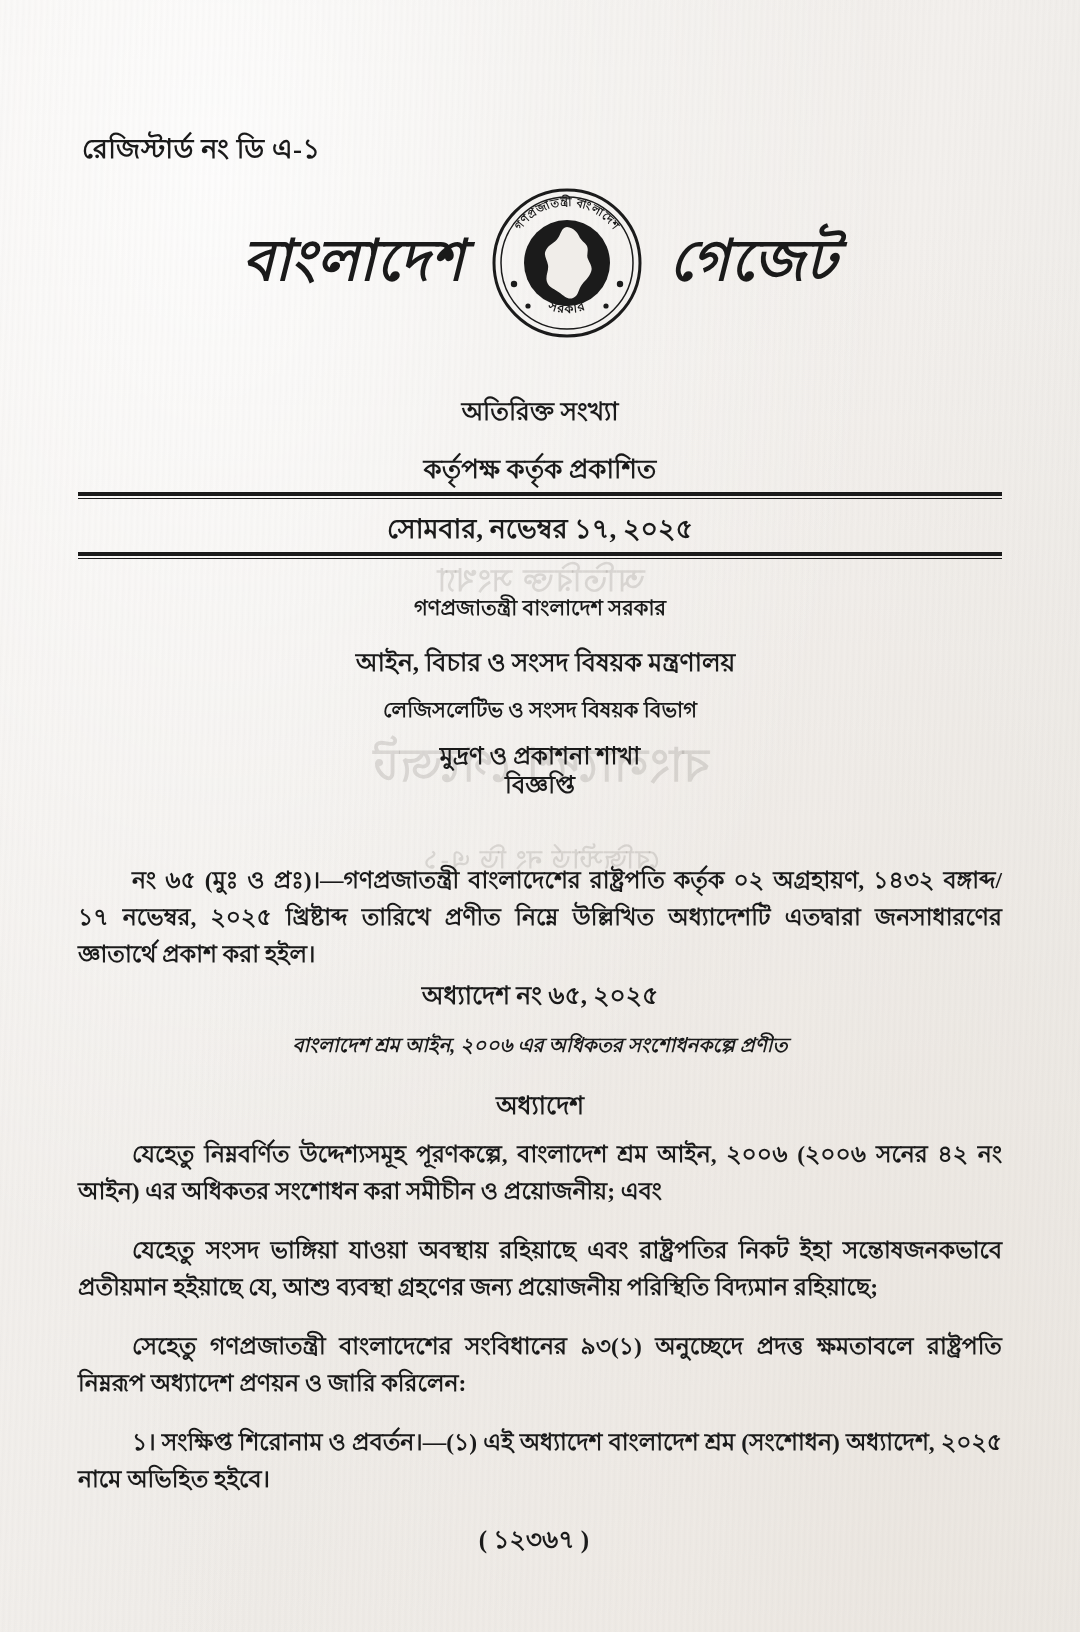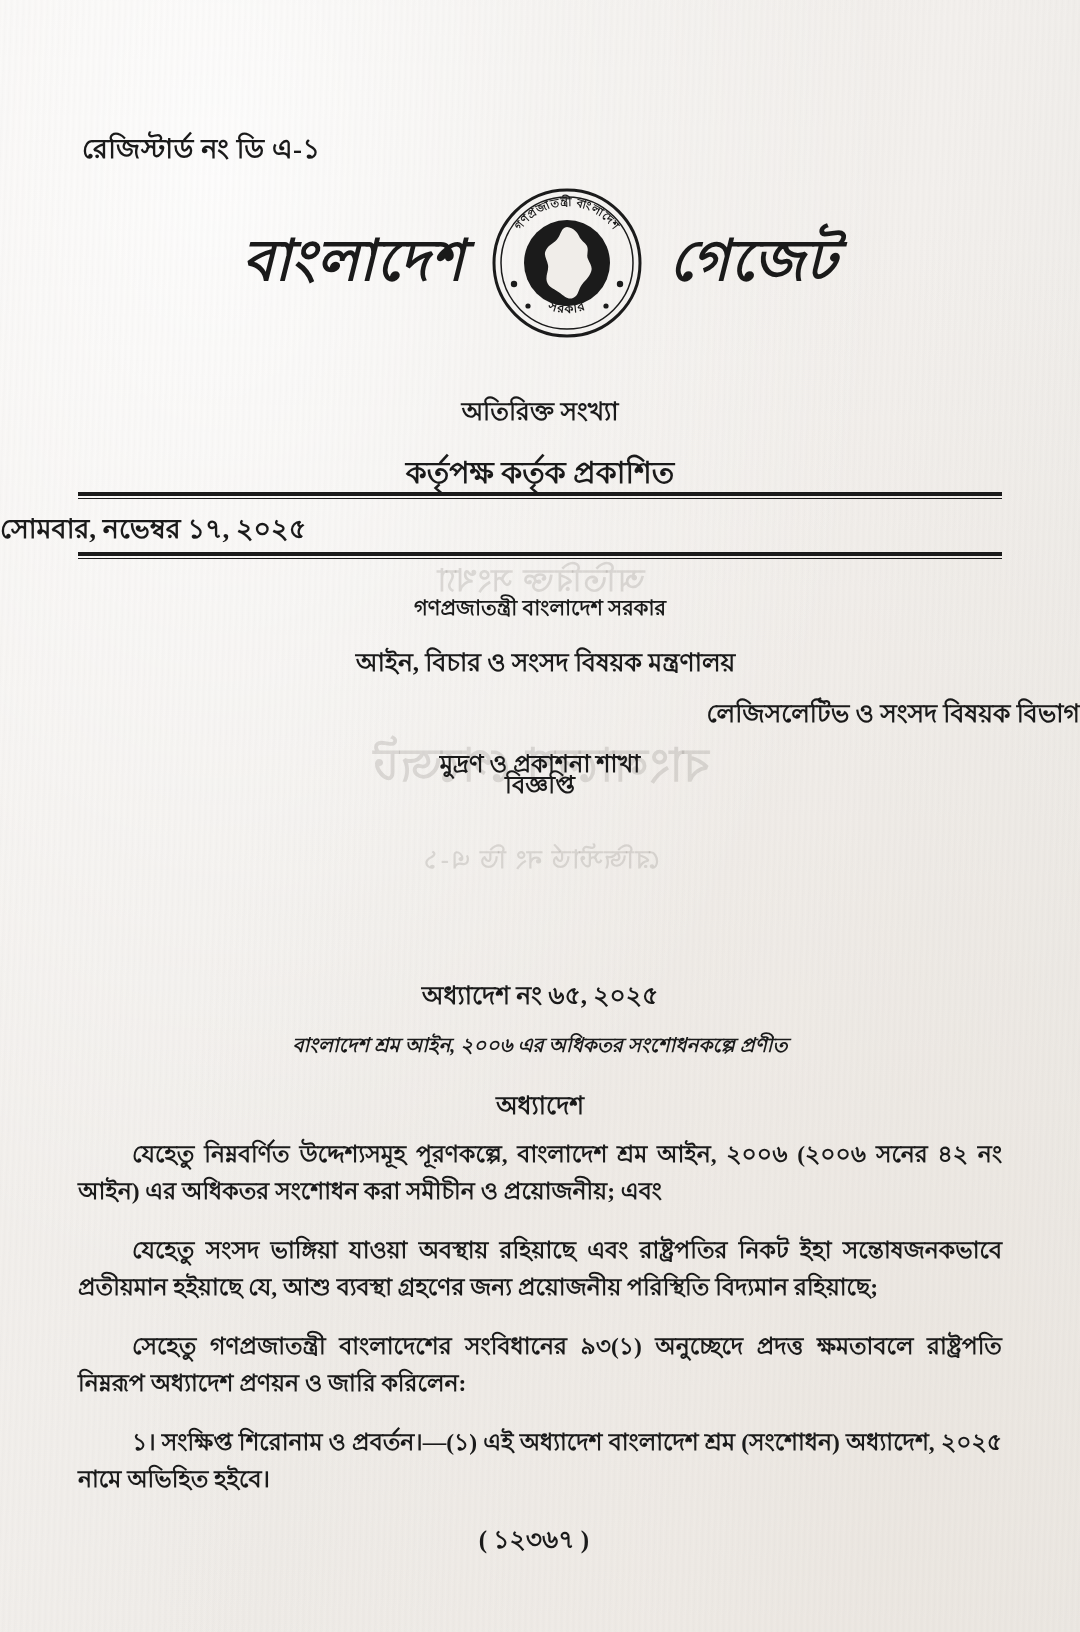--- a/index.html
+++ b/index.html
@@ -102,21 +102,21 @@
     left: 0;
     right: 0;
     text-align: center;
   }
   .subtitle-block .l1 {
     font-size: 25px;
     font-weight: 700;
     margin-bottom: 14px;
   }
   .subtitle-block .l2 {
-    font-size: 30px;
+    font-size: 26px;
     font-weight: 700;
   }
 
   .rule-top {
     position: absolute;
     top: 492px;
     left: 78px;
     right: 78px;
     border-top: 4px solid #1b1b1b;
   }
@@ -125,20 +125,21 @@
     top: 498px;
     left: 78px;
     right: 78px;
     border-top: 1.5px solid #1b1b1b;
   }
   .date-line {
     position: absolute;
     top: 508px;
     left: 0;
     right: 0;
+    text-align: center;
     font-size: 27px;
     font-weight: 700;
   }
   .rule-bot {
     position: absolute;
     top: 552px;
     left: 78px;
     right: 78px;
     border-top: 4px solid #1b1b1b;
   }
@@ -153,21 +154,21 @@
   .gov-block {
     position: absolute;
     top: 592px;
     left: 0;
     right: 0;
     text-align: center;
   }
   .gov-block div { font-weight: 700; }
   .gov-1 { font-size: 21px; margin-bottom: 16px; }
   .gov-2 { font-size: 25px; margin-bottom: 8px; padding-left: 11px; }
-  .gov-3 { font-size: 25px; margin-bottom: 8px; text-align: right; }
+  .gov-3 { font-size: 21px; margin-bottom: 8px; }
   .gov-4 { font-size: 24px; }
 
   .notice-head {
     position: absolute;
     top: 766px;
     left: 0;
     right: 0;
     text-align: center;
     font-size: 24px;
     font-weight: 700;
@@ -299,20 +300,23 @@
 
   <div class="gov-block">
     <div class="gov-1">গণপ্রজাতন্ত্রী বাংলাদেশ সরকার</div>
     <div class="gov-2">আইন, বিচার ও সংসদ বিষয়ক মন্ত্রণালয়</div>
     <div class="gov-3">লেজিসলেটিভ ও সংসদ বিষয়ক বিভাগ</div>
     <div class="gov-4">মুদ্রণ ও প্রকাশনা শাখা</div>
   </div>
 
   <div class="notice-head">বিজ্ঞপ্তি</div>
 
+  <div class="body-text p-notice">
+    <span class="indent"></span><span>নং ৬৫ (মুঃ ও প্রঃ)।—গণপ্রজাতন্ত্রী বাংলাদেশের রাষ্ট্রপতি কর্তৃক ০২ অগ্রহায়ণ, ১৪৩২ বঙ্গাব্দ/ ১৭ নভেম্বর, ২০২৫ খ্রিষ্টাব্দ তারিখে প্রণীত নিম্নে উল্লিখিত অধ্যাদেশটি এতদ্বারা জনসাধারণের জ্ঞাতার্থে প্রকাশ করা হইল।</span>
+  </div>
 
   <div class="ord-no">অধ্যাদেশ নং ৬৫, ২০২৫</div>
   <div class="ord-purpose">বাংলাদেশ শ্রম আইন, ২০০৬ এর অধিকতর সংশোধনকল্পে প্রণীত</div>
   <div class="ord-word">অধ্যাদেশ</div>
 
   <div class="body-text p1">
     <span class="indent"></span><span>যেহেতু নিম্নবর্ণিত উদ্দেশ্যসমূহ পূরণকল্পে, বাংলাদেশ শ্রম আইন, ২০০৬ (২০০৬ সনের ৪২ নং আইন) এর অধিকতর সংশোধন করা সমীচীন ও প্রয়োজনীয়; এবং</span>
   </div>
 
   <div class="body-text p2">

